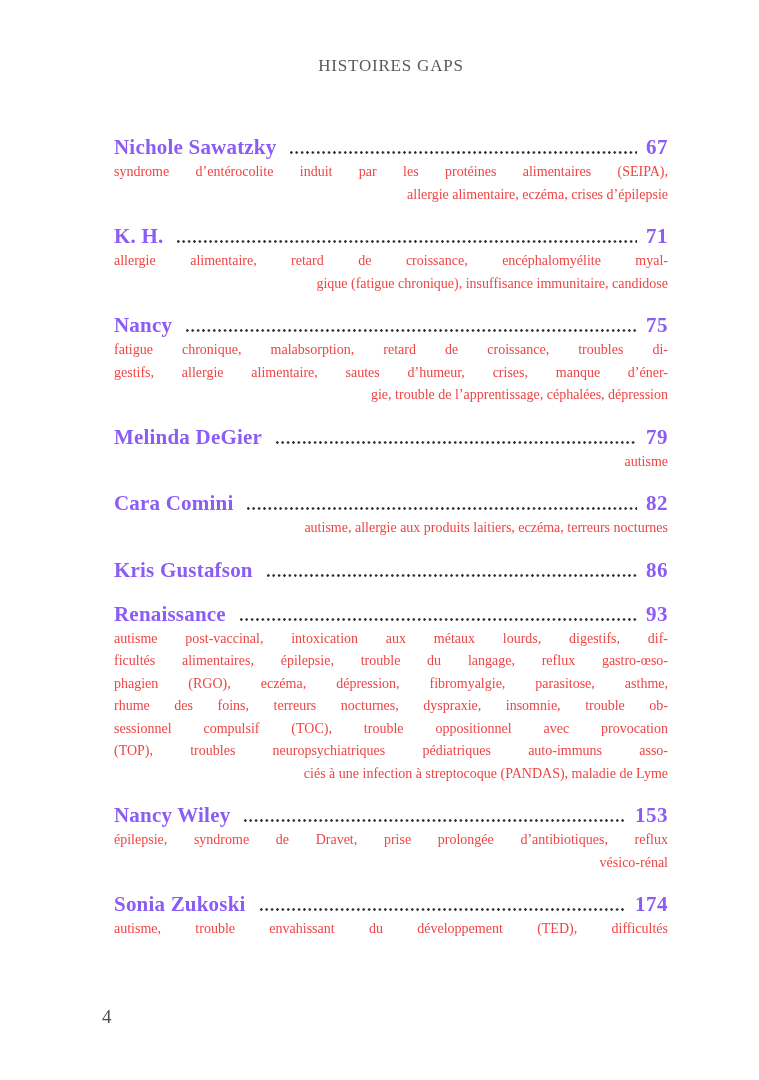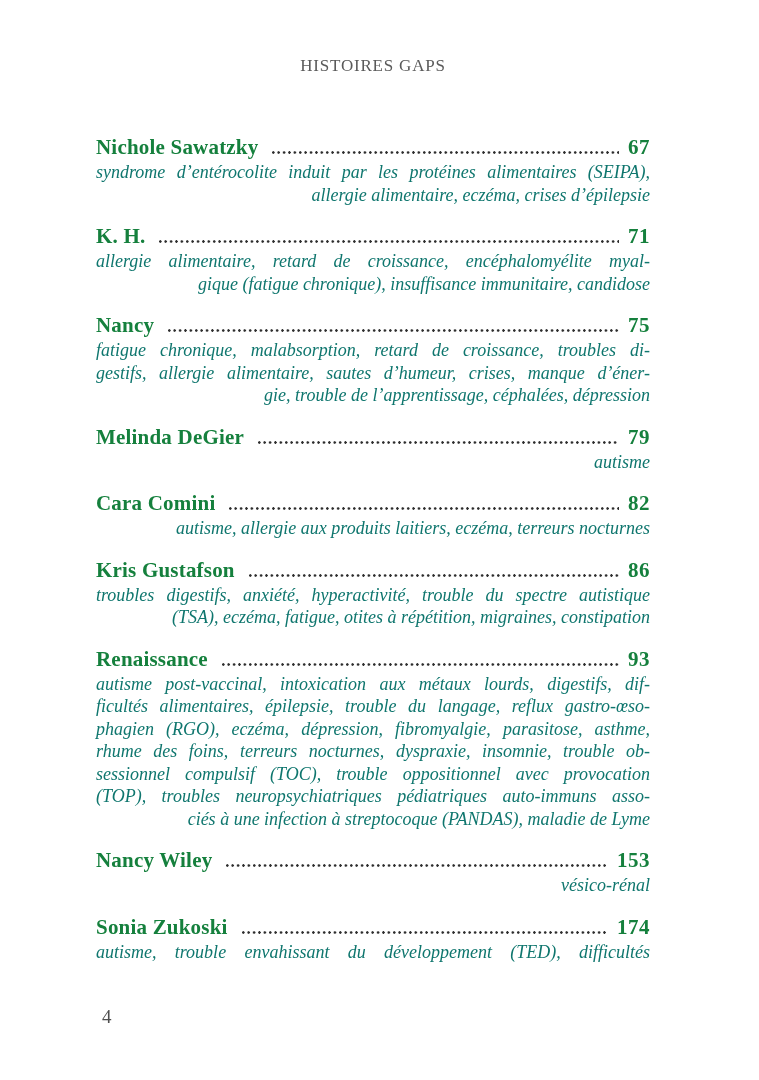--- a/index.html
+++ b/index.html
@@ -10,64 +10,63 @@
   body {
     position: relative;
     width: 759px;
     height: 1080px;
     font-family: "Liberation Serif", serif;
     color: #1f1f1f;
     overflow: hidden;
   }
   .content {
     position: absolute;
-    left: 96px;
+    left: 114px;
     top: 55px;
     width: 554px;
   }
   .running-header {
     text-align: center;
     font-size: 17px;
     line-height: 21px;
     letter-spacing: 0.8px;
     color: #5a5a5a;
     margin-bottom: 58px;
   }
   .entry + .entry {
     margin-top: 17px;
   }
   .entry-title {
     display: flex;
     align-items: baseline;
     font-weight: bold;
     font-size: 21px;
     line-height: 27px;
-    color: #15803d;
+    color: #8b5cf6;
   }
   .entry-name {
     white-space: nowrap;
     letter-spacing: 0.2px;
   }
   .leader {
     flex: 1;
     height: 3px;
     margin: 0 9px 0 14px;
     background-image: radial-gradient(circle at 1.3px 1.5px, #2e2e2e 1.1px, transparent 1.45px);
     background-size: 5.4px 3px;
     background-repeat: repeat-x;
   }
   .entry-page {
     white-space: nowrap;
     letter-spacing: 0.5px;
   }
   .entry-desc {
-    font-style: italic;
-    font-size: 18px;
+    font-size: 14px;
     line-height: 22.5px;
-    color: #0f766e;
+    color: #ef4444;
   }
   .dline {
     text-align: right;
   }
   .dline.just {
     text-align: justify;
     text-align-last: justify;
   }
   .folio {
     position: absolute;
@@ -136,24 +135,20 @@
         <div class="entry-desc">
           <div class="dline">autisme, allergie aux produits laitiers, eczéma, terreurs nocturnes</div>
         </div>
       </div>
       <div class="entry">
         <div class="entry-title">
           <span class="entry-name">Kris Gustafson</span>
           <span class="leader"></span>
           <span class="entry-page">86</span>
         </div>
-        <div class="entry-desc">
-          <div class="dline just">troubles digestifs, anxiété, hyperactivité, trouble du spectre autistique</div>
-          <div class="dline">(TSA), eczéma, fatigue, otites à répétition, migraines, constipation</div>
-        </div>
       </div>
       <div class="entry">
         <div class="entry-title">
           <span class="entry-name">Renaissance</span>
           <span class="leader"></span>
           <span class="entry-page">93</span>
         </div>
         <div class="entry-desc">
           <div class="dline just">autisme post-vaccinal, intoxication aux métaux lourds, digestifs, dif-</div>
           <div class="dline just">ficultés alimentaires, épilepsie, trouble du langage, reflux gastro-œso-</div>
@@ -164,20 +159,21 @@
           <div class="dline">ciés à une infection à streptocoque (PANDAS), maladie de Lyme</div>
         </div>
       </div>
       <div class="entry">
         <div class="entry-title">
           <span class="entry-name">Nancy Wiley</span>
           <span class="leader"></span>
           <span class="entry-page">153</span>
         </div>
         <div class="entry-desc">
+          <div class="dline just">épilepsie, syndrome de Dravet, prise prolongée d’antibiotiques, reflux</div>
           <div class="dline">vésico-rénal</div>
         </div>
       </div>
       <div class="entry">
         <div class="entry-title">
           <span class="entry-name">Sonia Zukoski</span>
           <span class="leader"></span>
           <span class="entry-page">174</span>
         </div>
         <div class="entry-desc">

